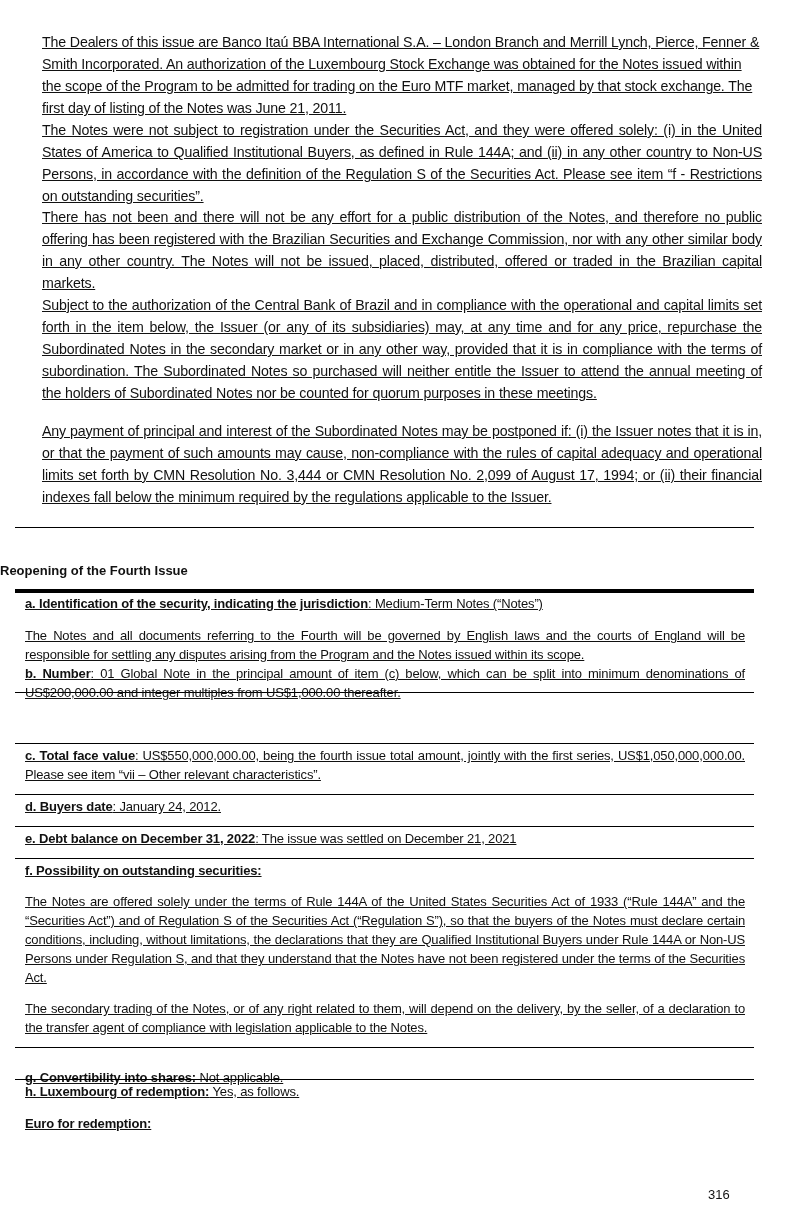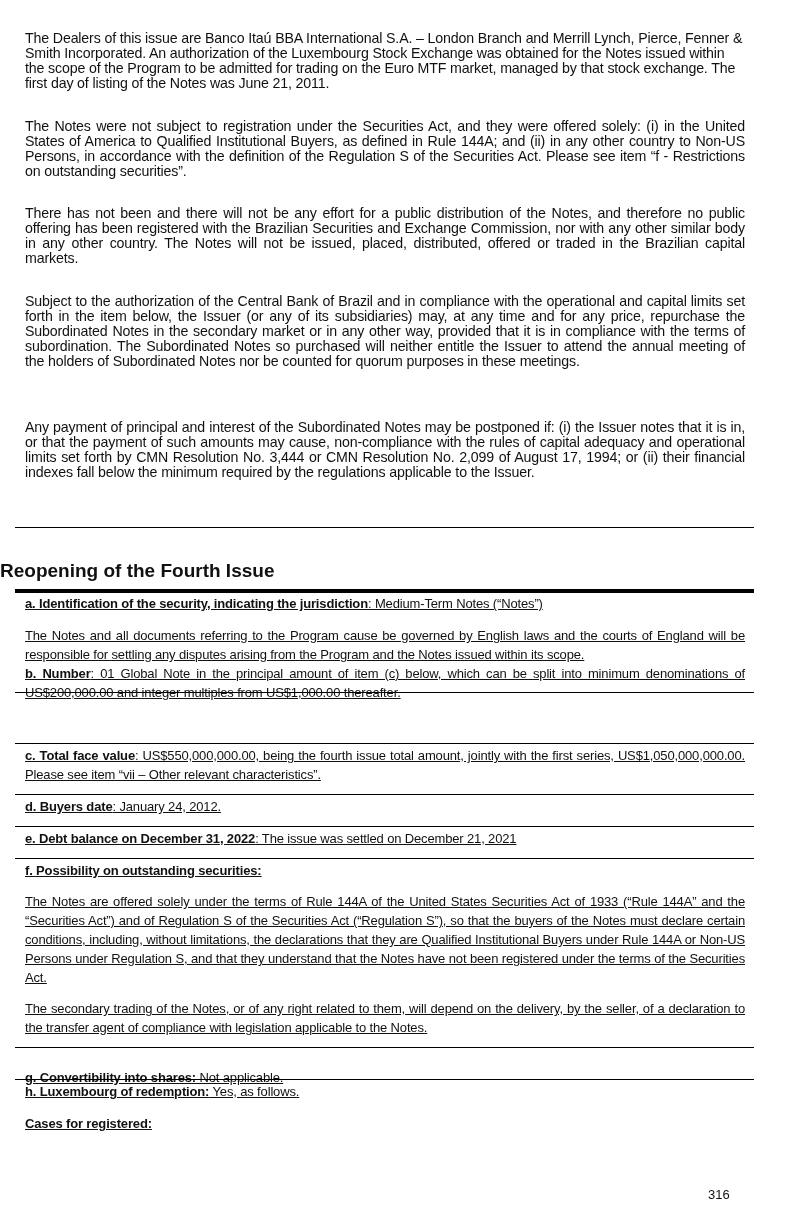--- a/index.html
+++ b/index.html
@@ -17,44 +17,45 @@
     }
     .page {
       position: absolute;
       left: 0;
       top: 0;
       width: 789px;
       height: 1207px;
     }
     .para {
       position: absolute;
-      left: 25px;
+      left: 42px;
       width: 720px;
       font-size: 14.2px;
-      line-height: 15px;
+      line-height: 22px;
       text-align: justify;
       margin: 0;
       letter-spacing: -0.15px;
+      text-decoration: underline;
     }
     .para.last-left { text-align: left; }
     .rule {
       position: absolute;
       left: 15px;
       width: 739px;
       height: 1px;
       background: #000;
     }
     .rule.thick {
       height: 4px;
     }
     .heading {
       position: absolute;
       left: 0px;
       top: 561px;
-      font-size: 19px;
+      font-size: 13px;
       font-weight: bold;
       line-height: 19px;
       margin: 0;
     }
     .item {
       position: absolute;
       left: 25px;
       width: 720px;
       font-size: 13px;
       line-height: 19px;
@@ -85,21 +86,21 @@
 
   <div class="rule" style="top:527px;"></div>
 
   <h3 class="heading">Reopening of the Fourth Issue</h3>
 
   <div class="rule thick" style="top:589px;"></div>
 
   <p class="item" style="top:594px;">
     <b>a. Identification of the security, indicating the jurisdiction</b><span>: Medium-Term Notes (“Notes”)</span>
   </p>
-  <p class="item" style="top:626px;">The Notes and all documents referring to the Program cause be governed by English laws and the courts of England will be responsible for settling any disputes arising from the Program and the Notes issued within its scope.</p>
+  <p class="item" style="top:626px;">The Notes and all documents referring to the Fourth will be governed by English laws and the courts of England will be responsible for settling any disputes arising from the Program and the Notes issued within its scope.</p>
 
   <div class="rule" style="top:692px;"></div>
 
   <p class="item" style="top:664px;">
     <b>b. Number</b><span>: 01 Global Note in the principal amount of item (c) below, which can be split into minimum denominations of US$200,000.00 and integer multiples from US$1,000.00 thereafter.</span>
   </p>
 
   <div class="rule" style="top:743px;"></div>
 
   <p class="item" style="top:746px;">
@@ -131,18 +132,18 @@
   <p class="item" style="top:1050px;margin-top:18px;">
     <b>g. Convertibility into shares:</b><span> Not applicable.</span>
   </p>
 
   <div class="rule" style="top:1079px;"></div>
 
   <p class="item" style="top:1082px;">
     <b>h. Luxembourg of redemption:</b><span> Yes, as follows.</span>
   </p>
   <p class="item" style="top:1114px;">
-    <b>Cases for registered:</b>
+    <b>Euro for redemption:</b>
   </p>
 
   <div class="page-number">316</div>
 
 </div>
 
 </body></html>

